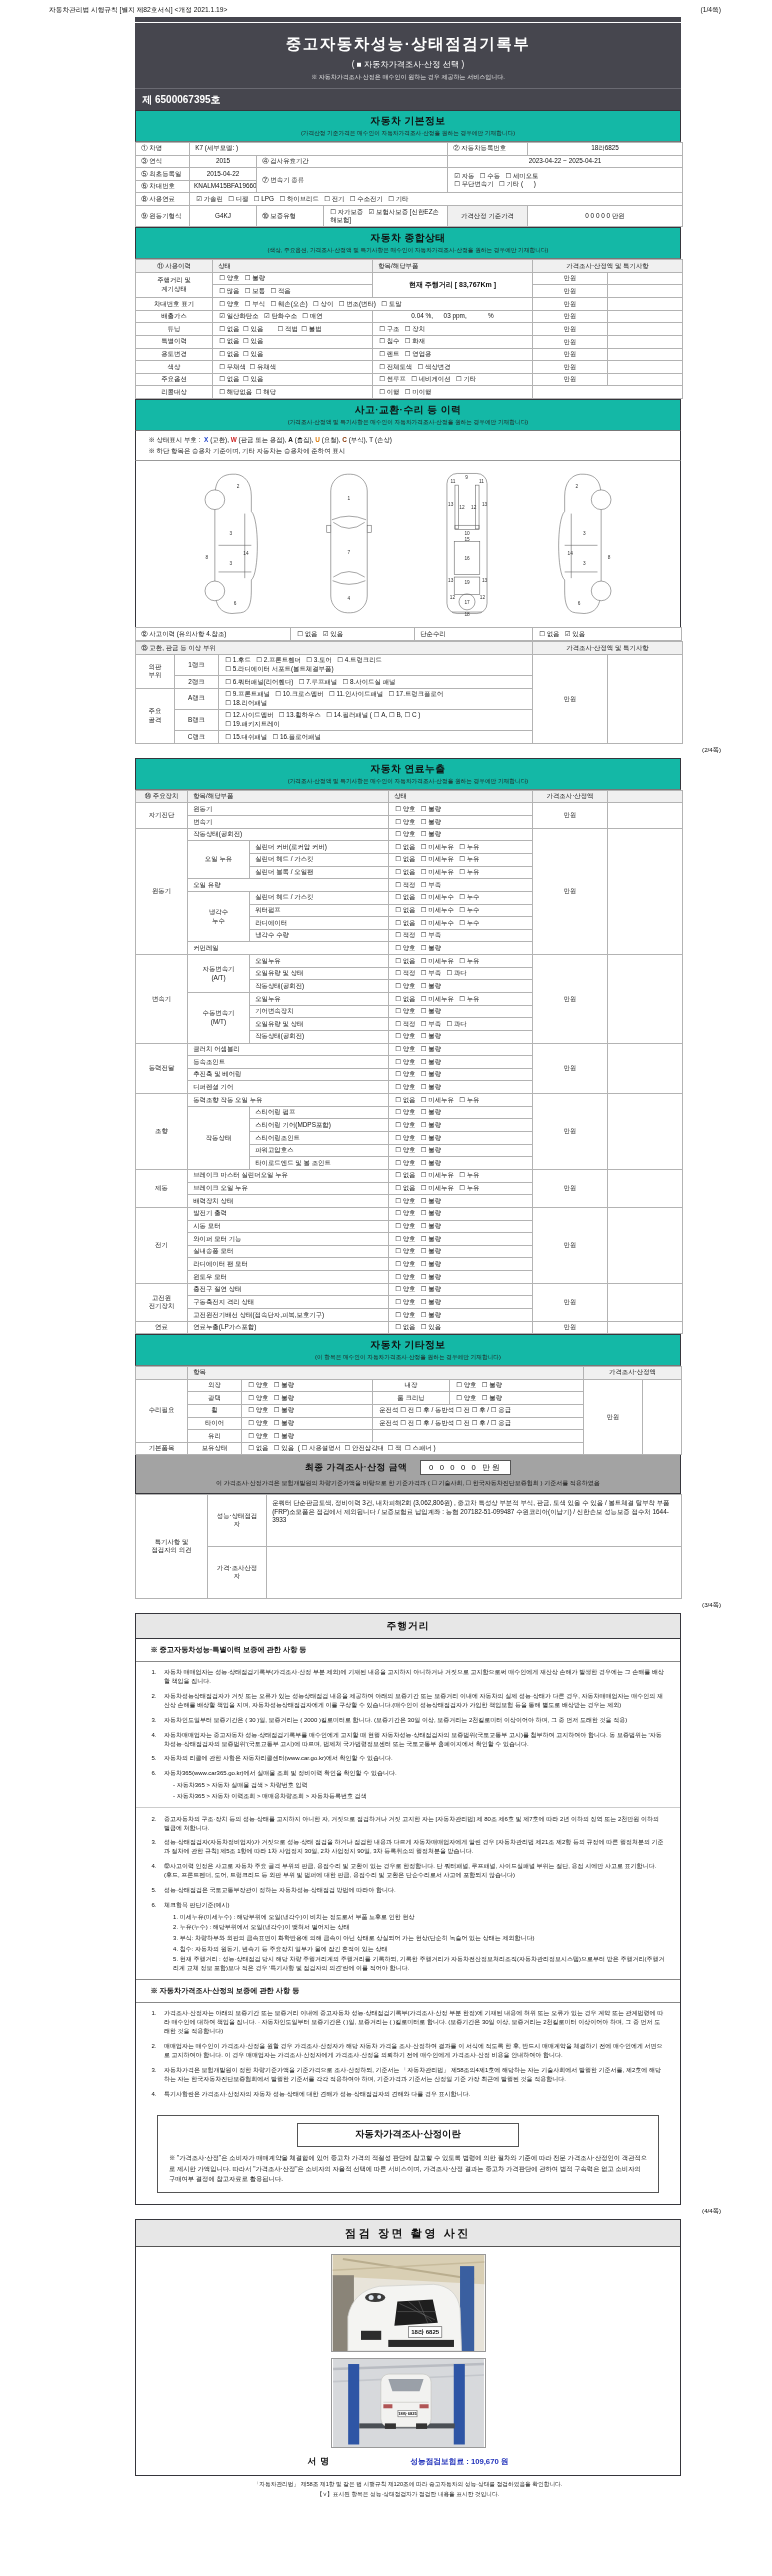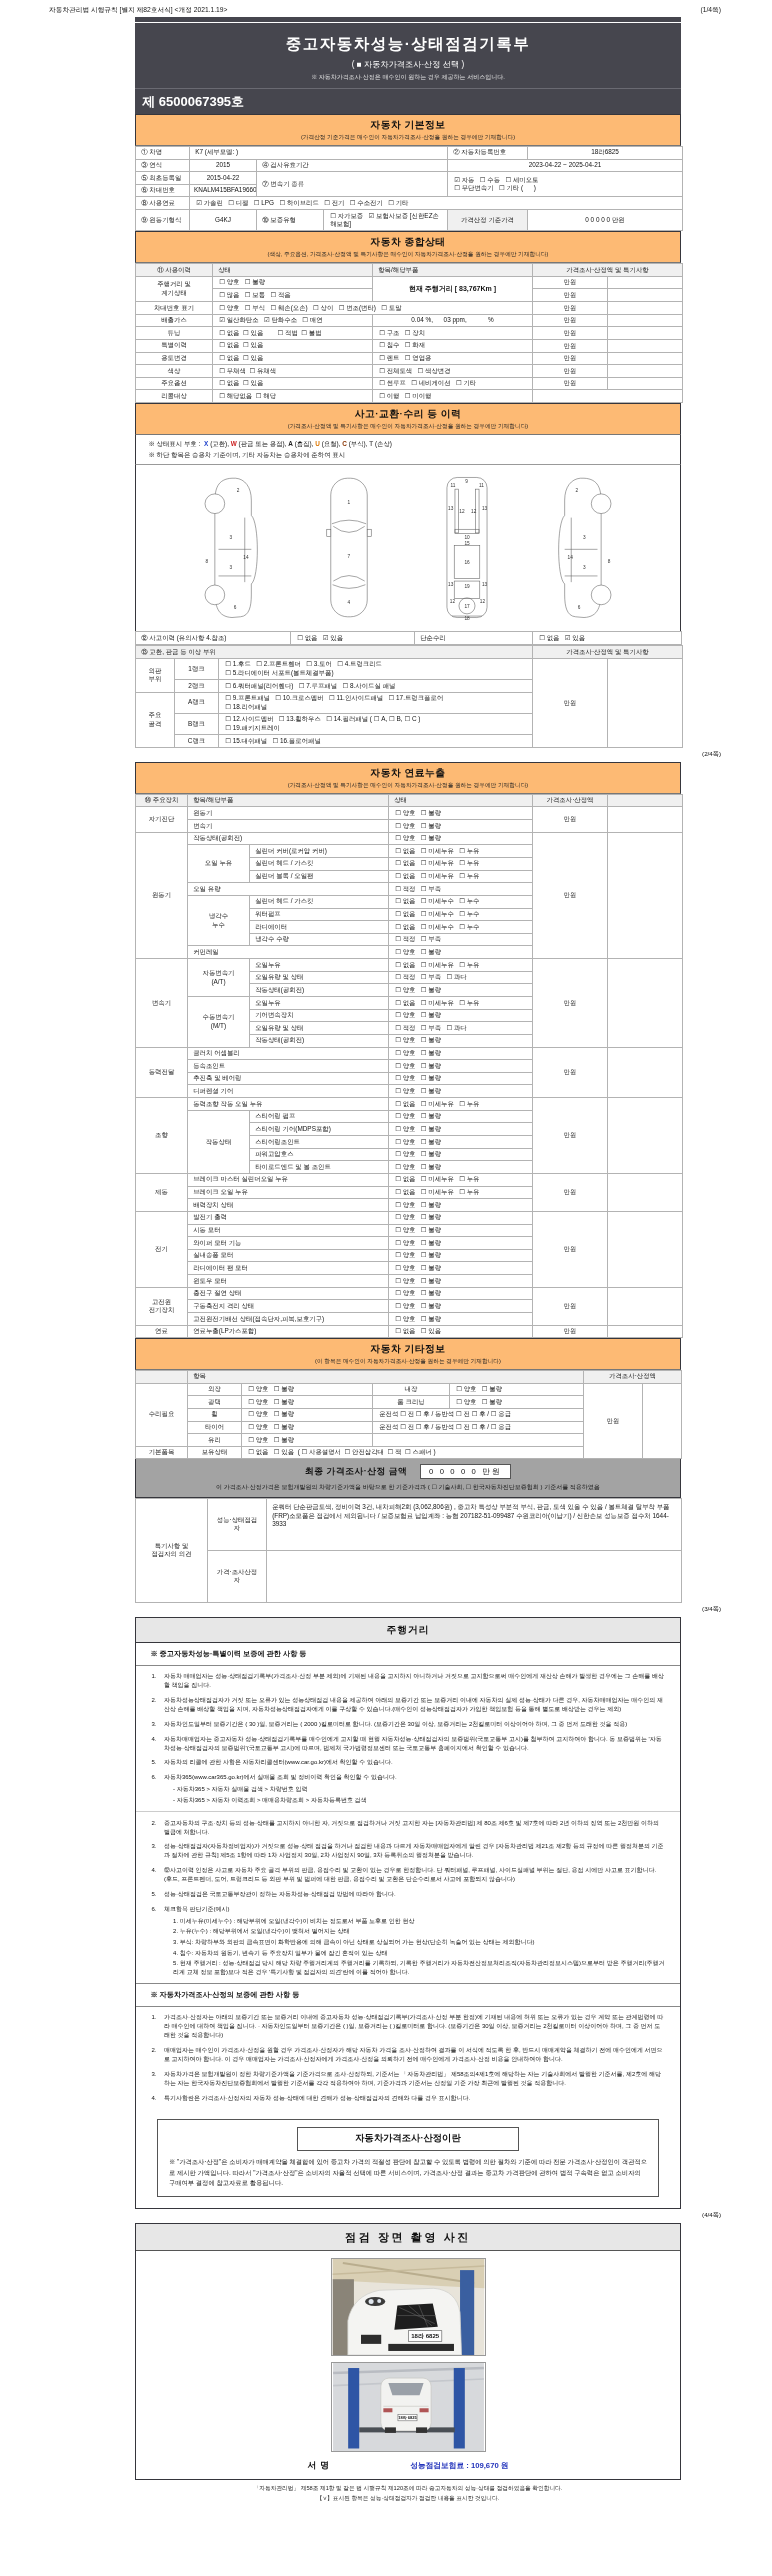--- a/index.html
+++ b/index.html
@@ -6,22 +6,22 @@
   body { width:773px; height:2576px; margin:0; background:#fff; color:#111;
          font-family:"Liberation Sans", sans-serif; overflow:hidden; }
   .topline { display:flex; justify-content:space-between; padding:6.2px 52px 2.1px 49px; font-size:6.7px; }
   .doc { margin-left:135px; width:546px; }
   .pagemark { width:721px; text-align:right; font-size:6.2px; margin:2.1px 0 3.1px; }
   .hdr-strip { height:4.6px; background:#46464e; }
   .hdr-dark { background:#46464e; color:#fff; margin-top:1.5px; padding-top:6.2px; }
   .hdr-title { text-align:center; font-size:15.5px; font-weight:bold; letter-spacing:1.5px; margin:4.1px 0 4.1px; }
   .hdr-sub { text-align:center; font-size:8.2px; margin:0 0 3.1px; }
   .hdr-note { text-align:center; font-size:6px; color:#e6e6e6; margin:0 0 6.2px; }
-  .hdr-docno { border-top:0.5px solid #6a6a72; padding:3.6px 7.2px; font-size:13px; font-weight:bold; }
-  .sec-hd { background:#fdba74; border:1px solid #36363c; border-bottom:0.5px solid #777; text-align:center; padding:4.1px 0 3.1px; }
+  .hdr-docno { border-top:0.5px solid #6a6a72; padding:3.6px 7.2px; font-size:10px; font-weight:bold; }
+  .sec-hd { background:#14b8a6; border:1px solid #36363c; border-bottom:0.5px solid #777; text-align:center; padding:4.1px 0 3.1px; }
   .sec-hd h2 { margin:0; font-size:9.8px; letter-spacing:0.5px; }
   .sec-sub { font-size:5.7px; color:#222; margin-top:1.5px; }
   table { width:100%; border-collapse:collapse; table-layout:fixed; }
   table.frame { border:1px solid #36363c; }
   td { border:0.5px solid #b3b3b3; padding:1.5px 4.1px; font-size:6.4px; line-height:1.35;
        white-space:pre-wrap; overflow:hidden; vertical-align:middle; }
   td.hd { background:#f0f0f0; }
   td.lbl { text-align:left; padding-left:5.2px; }
   td.grp { text-align:center; }
   td.ctr { text-align:center; }

